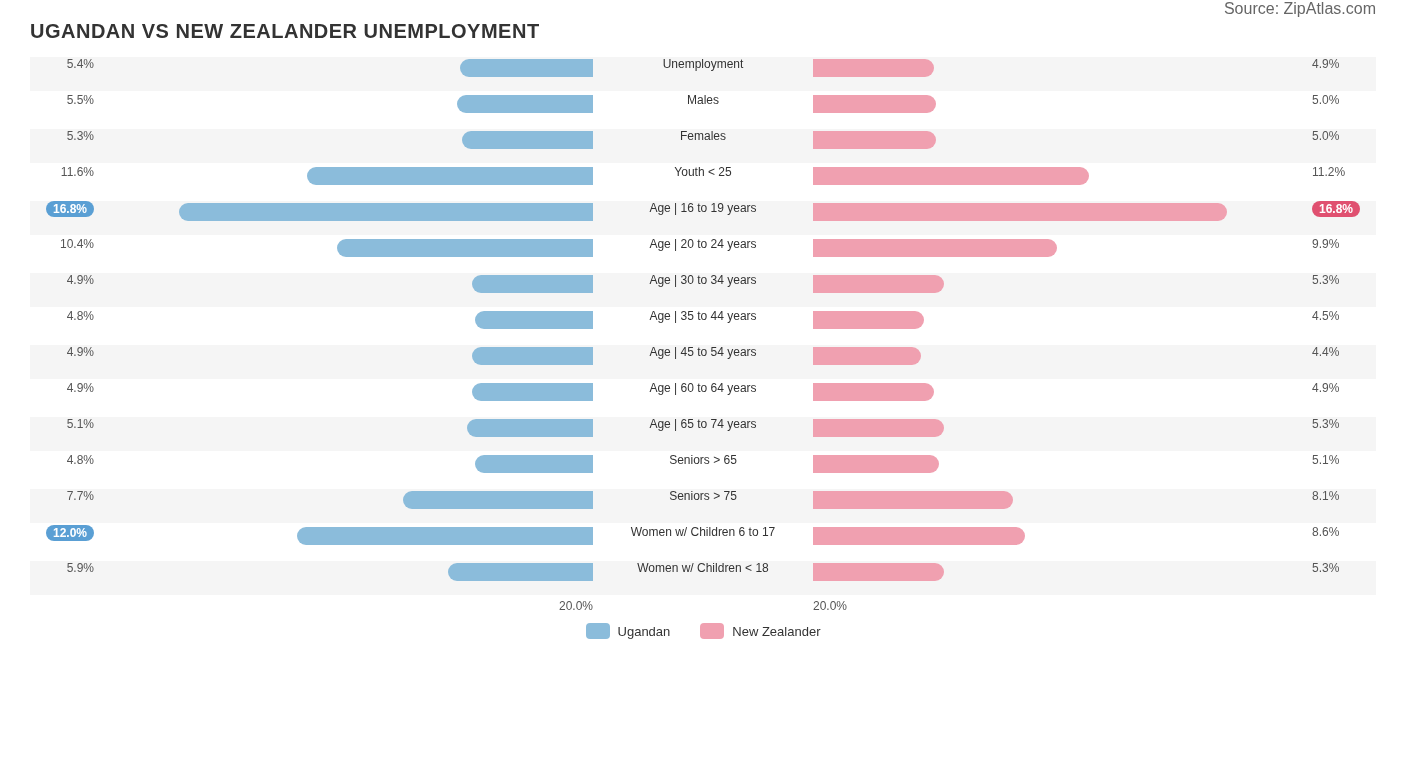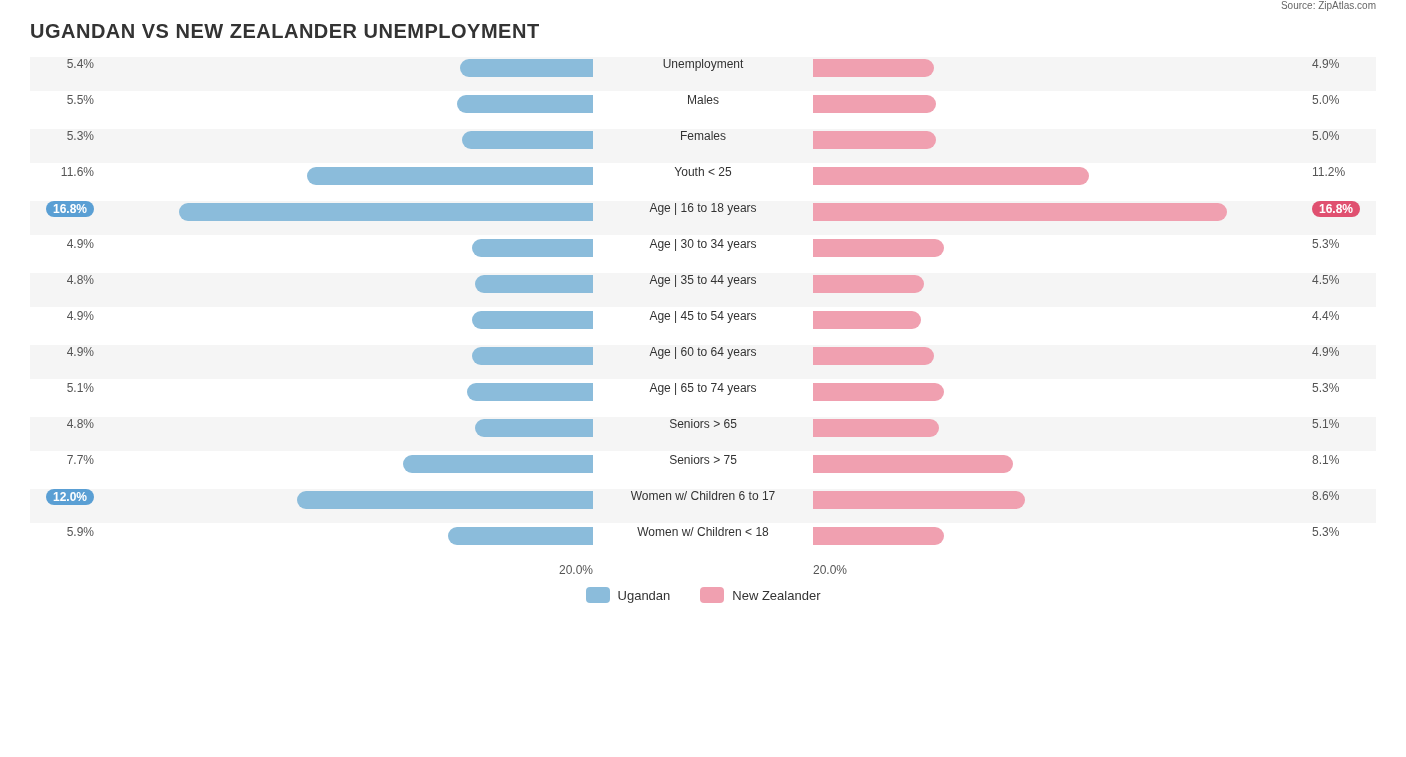--- a/index.html
+++ b/index.html
@@ -17,21 +17,21 @@
     .chart-title {
       font-size: 20px;
       font-weight: bold;
       color: #333;
       text-transform: uppercase;
       letter-spacing: 0.5px;
       margin-bottom: 4px;
     }
     .source-line {
       text-align: right;
-      font-size: 10px;
+      font-size: 16px;
       color: #666;
       margin-top: -20px;
       margin-bottom: 8px;
     }
     .chart-area {
       position: relative;
       width: 100%;
     }
     .row {
       display: flex;
@@ -199,25 +199,36 @@
         <div class="right-bar-area">
           <div class="right-bar" style="width: 56%;"></div>
         </div>
         <div class="right-val-wrap">11.2%</div>
       </div>
       <div class="row">
         <div class="left-val-wrap"><span class="val-badge-blue">16.8%</span></div>
         <div class="left-bar-area">
           <div class="left-bar" style="width: 84%;"></div>
         </div>
-        <div class="center-label">Age | 16 to 18 years</div>
+        <div class="center-label">Age | 16 to 19 years</div>
         <div class="right-bar-area">
           <div class="right-bar" style="width: 84%;"></div>
         </div>
         <div class="right-val-wrap"><span class="val-badge-pink">16.8%</span></div>
+      </div>
+      <div class="row">
+        <div class="left-val-wrap">10.4%</div>
+        <div class="left-bar-area">
+          <div class="left-bar" style="width: 52%;"></div>
+        </div>
+        <div class="center-label">Age | 20 to 24 years</div>
+        <div class="right-bar-area">
+          <div class="right-bar" style="width: 49.5%;"></div>
+        </div>
+        <div class="right-val-wrap">9.9%</div>
       </div>
       <div class="row">
         <div class="left-val-wrap">4.9%</div>
         <div class="left-bar-area">
           <div class="left-bar" style="width: 24.5%;"></div>
         </div>
         <div class="center-label">Age | 30 to 34 years</div>
         <div class="right-bar-area">
           <div class="right-bar" style="width: 26.5%;"></div>
         </div>

